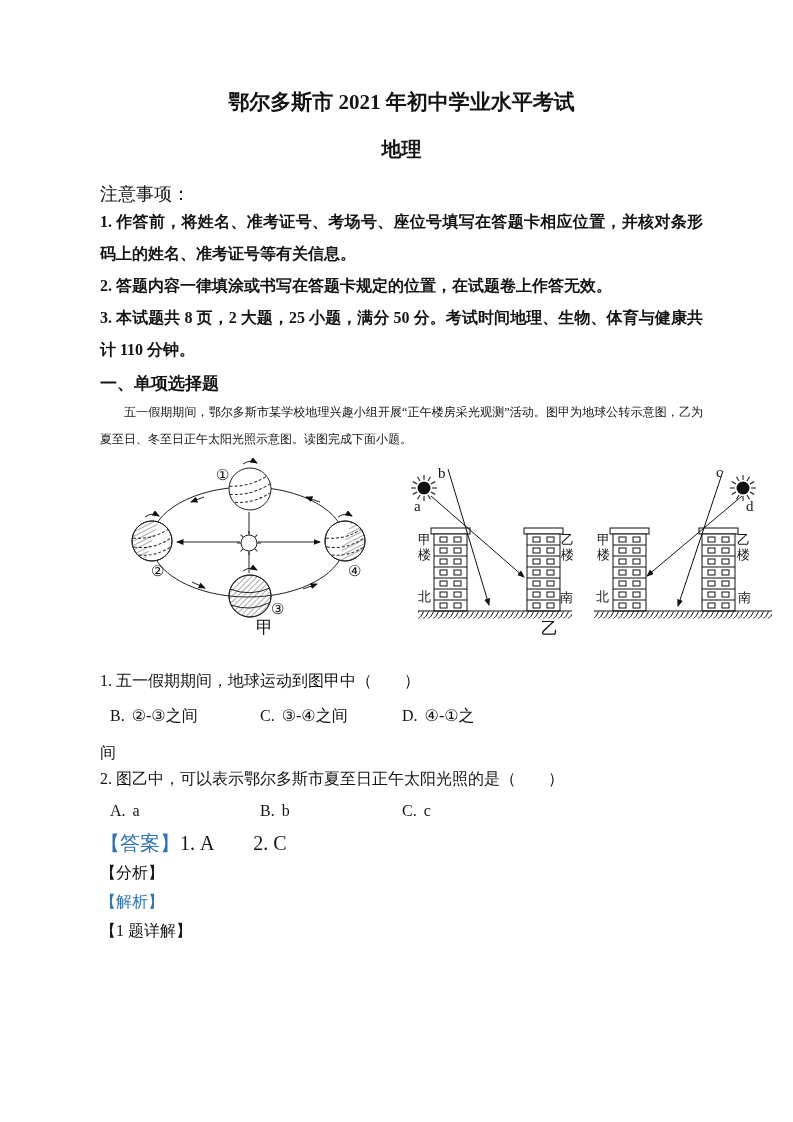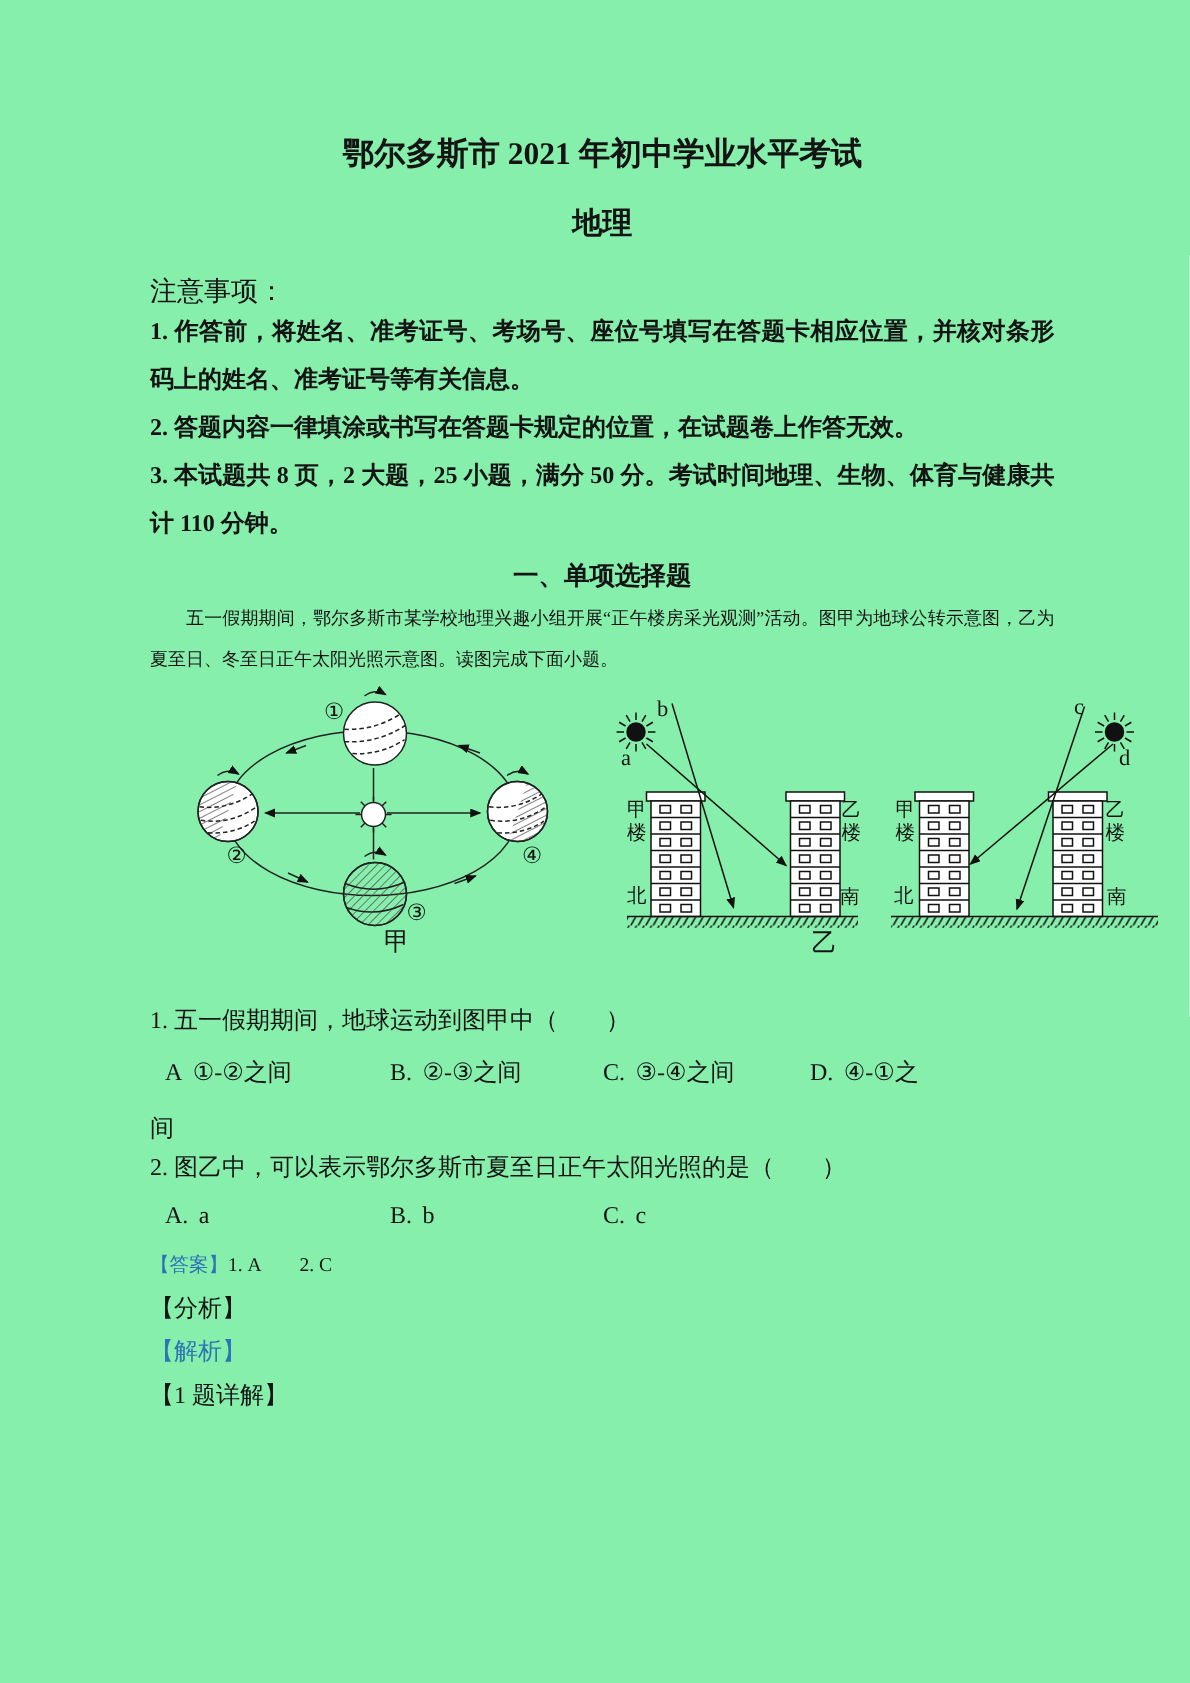--- a/index.html
+++ b/index.html
@@ -1,38 +1,38 @@
 <!DOCTYPE html>
 <html><head>
 <meta charset="utf-8">
 <style>
   html,body{margin:0;padding:0;background:#e9e9e9;}
   .page{
-    width:793px;height:1122px;background:#86efac;margin:0 auto;position:relative;
+    width:793px;height:1122px;background:#ffffff;margin:0 auto;position:relative;
     box-sizing:border-box;padding:88px 90px 0 100px;overflow:hidden;
     font-family:"Liberation Serif","DejaVu Serif",serif;color:#141414;
   }
   .title{text-align:center;font-weight:bold;font-size:21px;line-height:28px;}
   .subject{text-align:center;font-weight:bold;font-size:20px;line-height:26px;margin-top:20px;}
   .notice-h{font-weight:normal;font-size:18px;line-height:24px;margin-top:20px;}
   p{margin:0;}
   .notice{font-weight:bold;font-size:16px;line-height:32px;text-align:justify;}
-  .section-h{font-weight:bold;font-size:17px;line-height:26px;margin-top:5px;text-align:center;}
+  .section-h{font-weight:bold;font-size:17px;line-height:26px;margin-top:5px;}
   .passage{font-size:12px;line-height:27px;text-indent:2em;text-align:justify;margin-top:2px;}
   .figure{position:relative;width:682px;height:200px;margin-top:3px;}
   .figure svg{position:absolute;left:0;top:0;}
   .flabel{position:absolute;font-size:15px;line-height:16px;}
   .vlabel{position:absolute;width:15px;font-size:13px;line-height:15px;text-align:center;word-break:break-all;}
   .dirlabel{position:absolute;font-size:13px;line-height:14px;}
   .fcap{position:absolute;font-size:17px;line-height:18px;}
   .qtext{font-size:16px;line-height:24px;margin-top:13px;}
   .opts{display:grid;grid-template-columns:150px 142px 138px auto;padding-left:10px;margin-top:11px;font-size:16px;line-height:24px;}
   .opt-label{margin-right:7px;}
   .wrapline{font-size:16px;line-height:24px;margin-top:13px;}
-  .ansline{font-size:13px;line-height:26px;margin-top:7px;}
+  .ansline{font-size:20px;line-height:26px;margin-top:7px;}
   .tagline{font-size:16px;line-height:25px;margin-top:4px;}
   .detail{font-size:15.5px;line-height:29px;text-align:justify;margin-top:2px;}
 </style>
 </head>
 <body>
 
 <div class="page">
 
   <div class="title">鄂尔多斯市 2021 年初中学业水平考试</div>
   <div class="subject">地理</div>
@@ -223,21 +223,20 @@
     <div class="flabel" style="left:616px;top:8px;">c</div>
     <div class="flabel" style="left:646px;top:42px;">d</div>
     <div class="vlabel" style="left:496px;top:76px;">甲楼</div>
     <div class="vlabel" style="left:636px;top:76px;">乙楼</div>
     <div class="dirlabel" style="left:496px;top:134px;">北</div>
     <div class="dirlabel" style="left:638px;top:135px;">南</div>
   </div>
 
   <p class="qtext">1. 五一假期期间，地球运动到图甲中（　　）</p>
   <div class="opts">
-    <div><span class="opt-label">A</span><span>①-②之间</span></div>
     <div><span class="opt-label">B.</span><span>②-③之间</span></div>
     <div><span class="opt-label">C.</span><span>③-④之间</span></div>
     <div><span class="opt-label">D.</span><span>④-①之</span></div>
   </div>
   <p class="wrapline">间</p>
 
   <p class="qtext" style="margin-top:2px;">2. 图乙中，可以表示鄂尔多斯市夏至日正午太阳光照的是（　　）</p>
   <div class="opts" style="margin-top:8px;">
     <div><span class="opt-label">A.</span><span>a</span></div>
     <div><span class="opt-label">B.</span><span>b</span></div>

